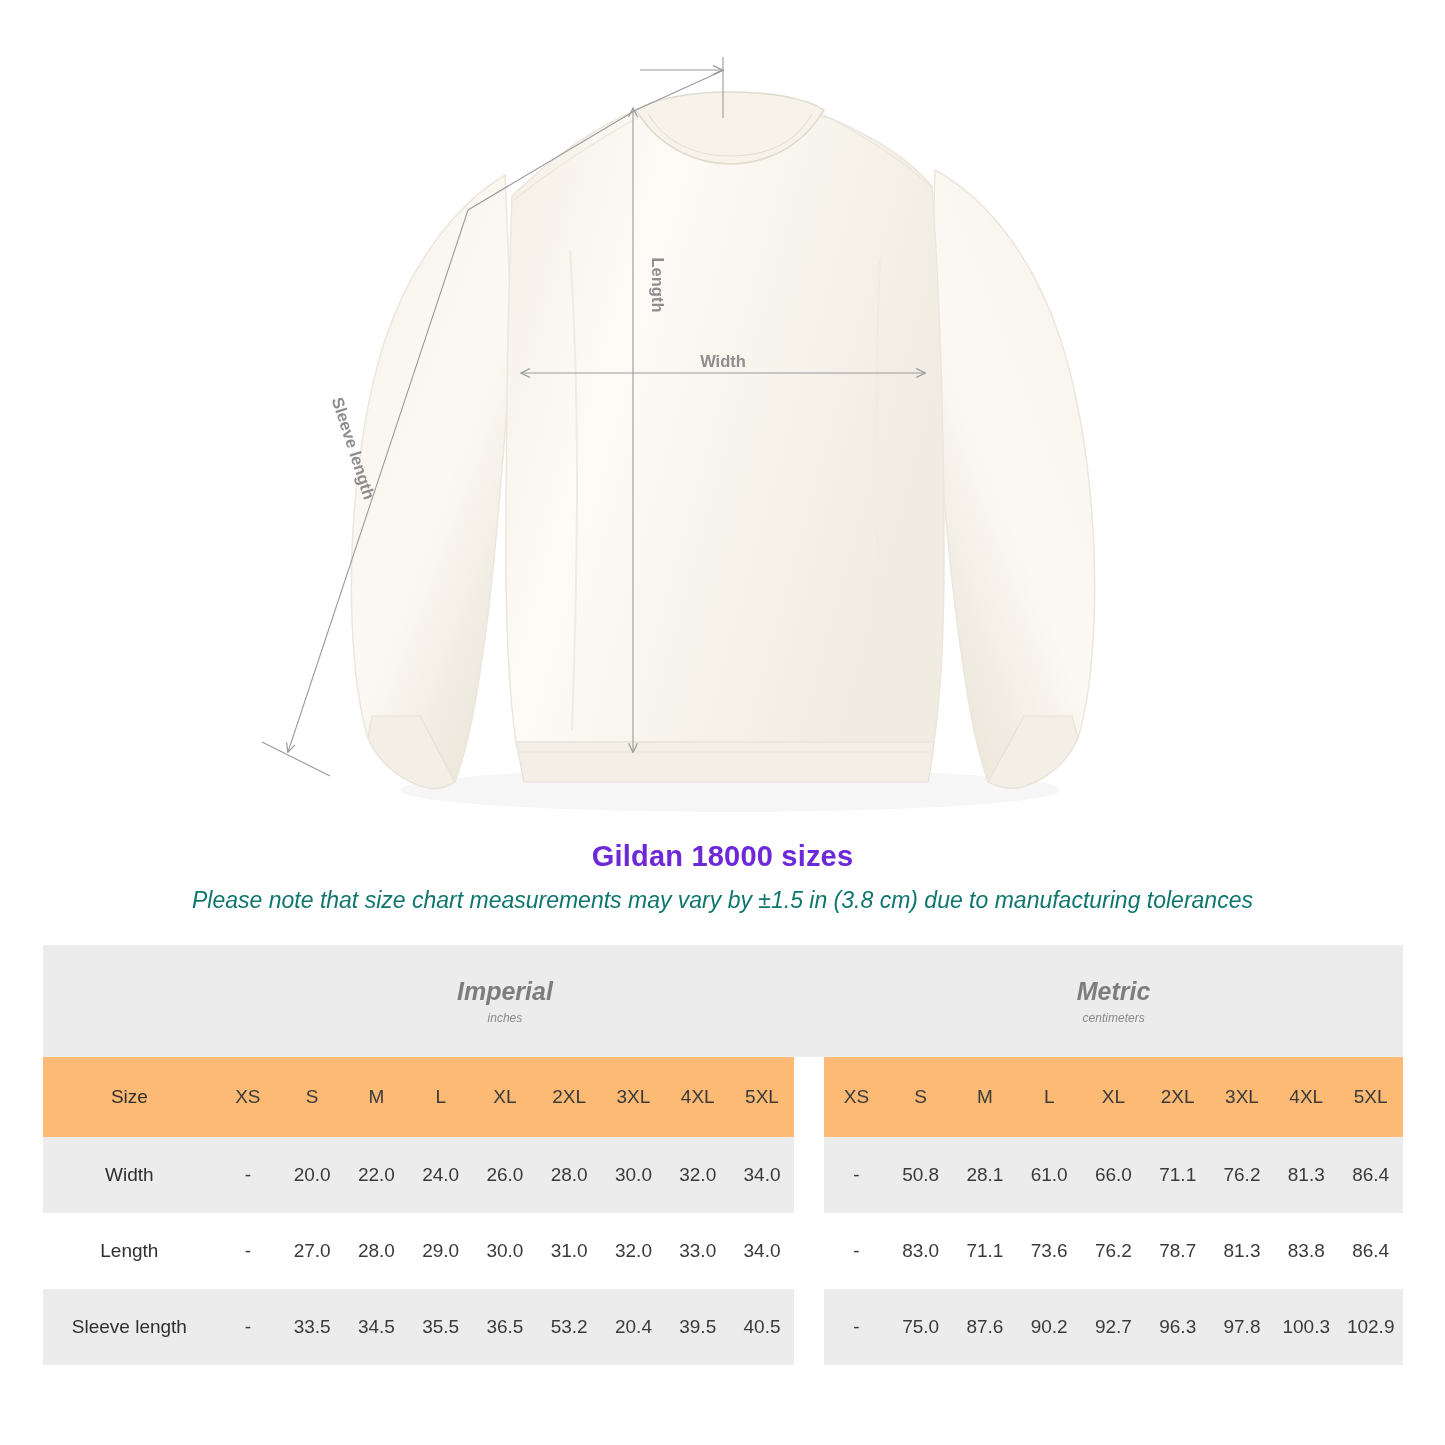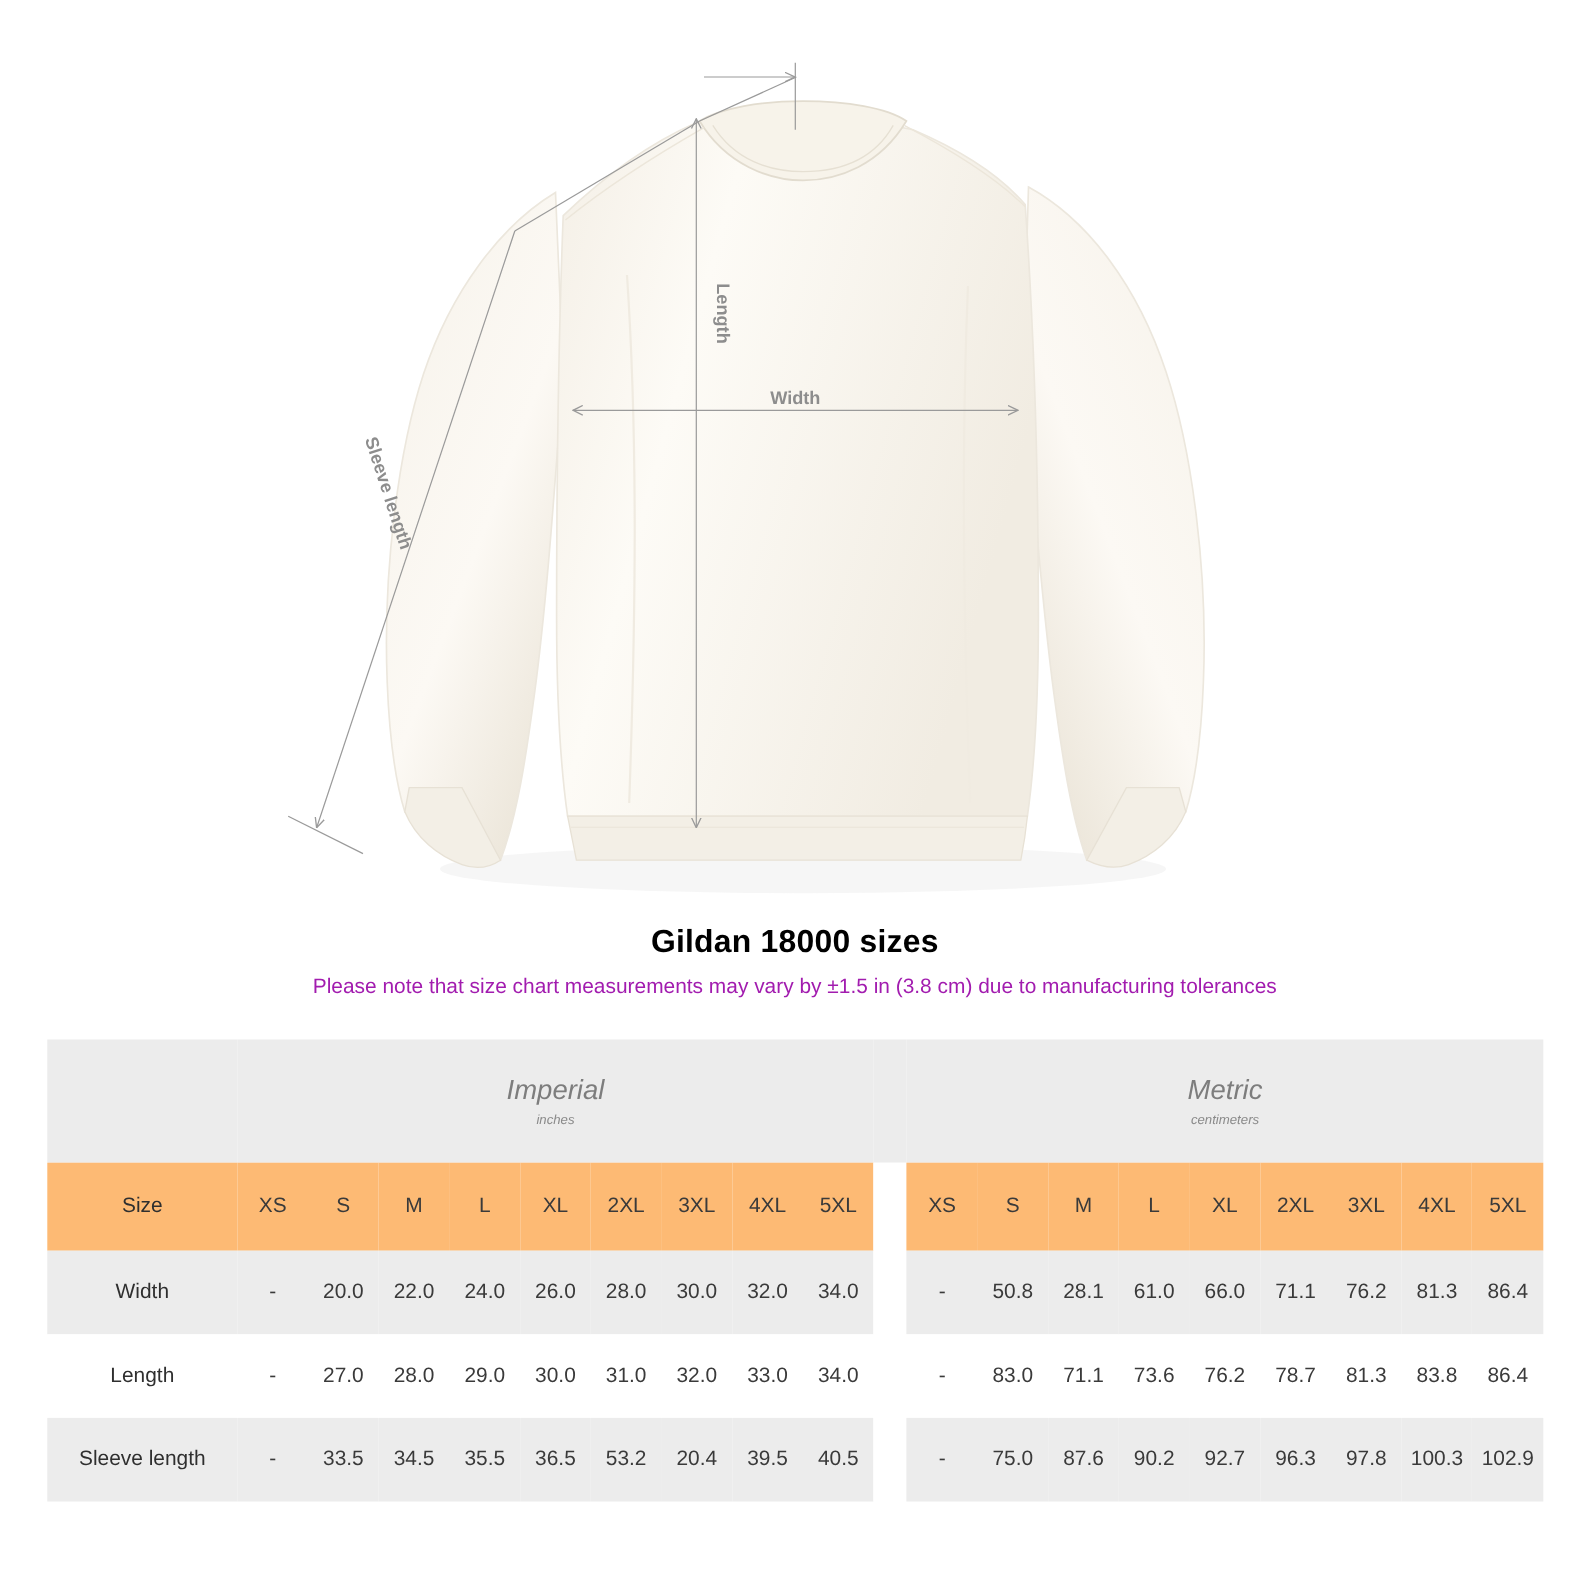--- a/index.html
+++ b/index.html
@@ -36,27 +36,28 @@
   .title-block {
     position: absolute;
     top: 840px;
     left: 0;
     width: 1445px;
     text-align: center;
   }
   .chart-title {
     font-size: 29px;
     font-weight: bold;
-    color: #000000;
+    color: #6d28d9;
     letter-spacing: 0.2px;
   }
   .chart-note {
     margin-top: 14px;
-    font-size: 19px;
-    color: #a21caf;
+    font-size: 23px;
+    font-style: italic;
+    color: #0f766e;
   }
 
   
   .table-wrap {
     position: absolute;
     top: 945px;
     left: 43px;
     width: 1360px;
   }
   table.size-table {
@@ -69,21 +70,21 @@
     vertical-align: middle;
     font-weight: normal;
   }
   .unit-head td {
     height: 110px;
     background: #ececec;
   }
   .unit-title {
     font-size: 25px;
     font-style: italic;
-    font-weight: normal;
+    font-weight: bold;
     color: #7d7d7d;
     line-height: 1.15;
   }
   .unit-sub {
     font-size: 12px;
     font-style: italic;
     color: #8a8a8a;
     margin-top: 6px;
   }
   .head-row td {

